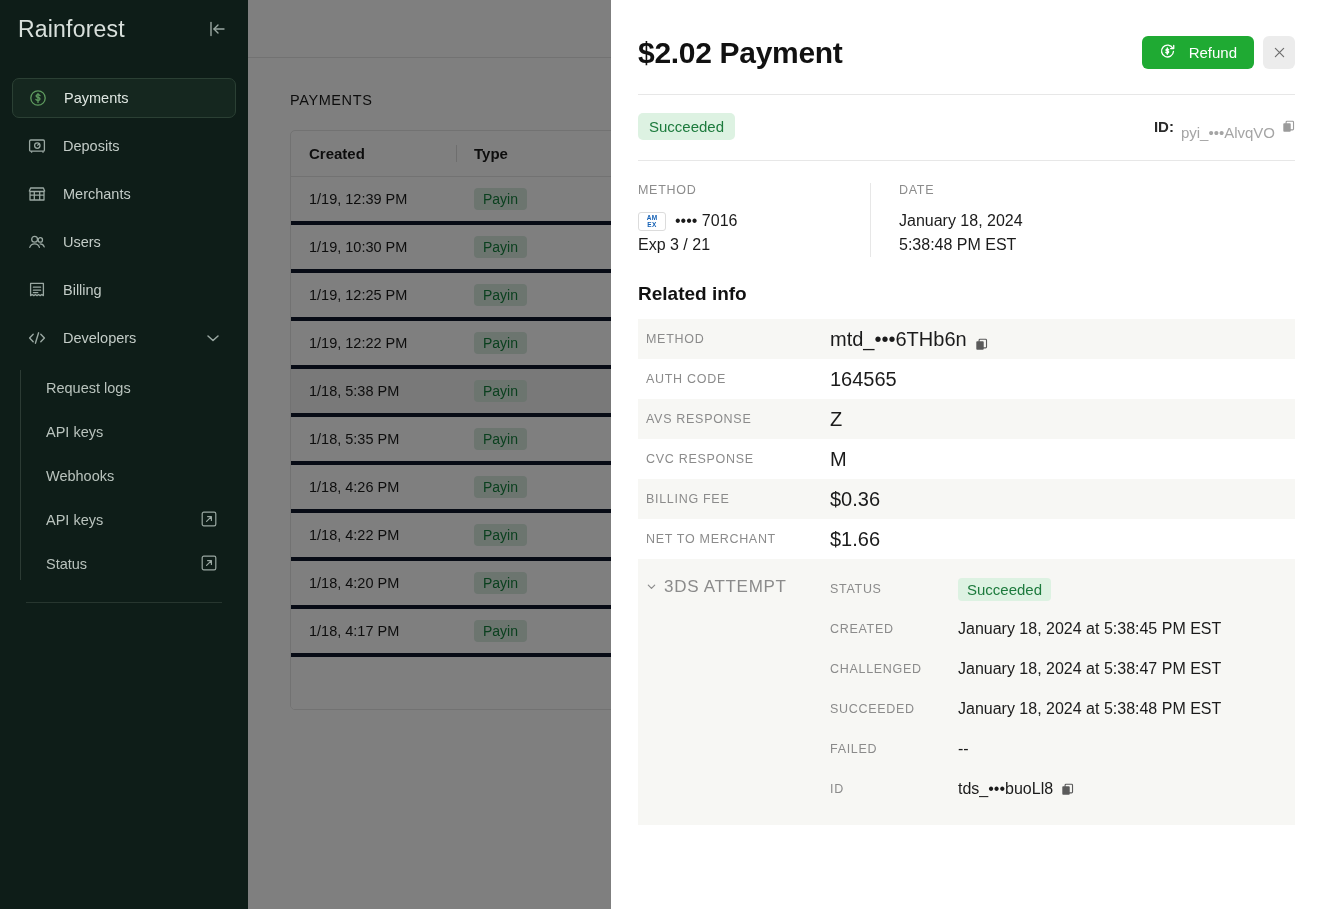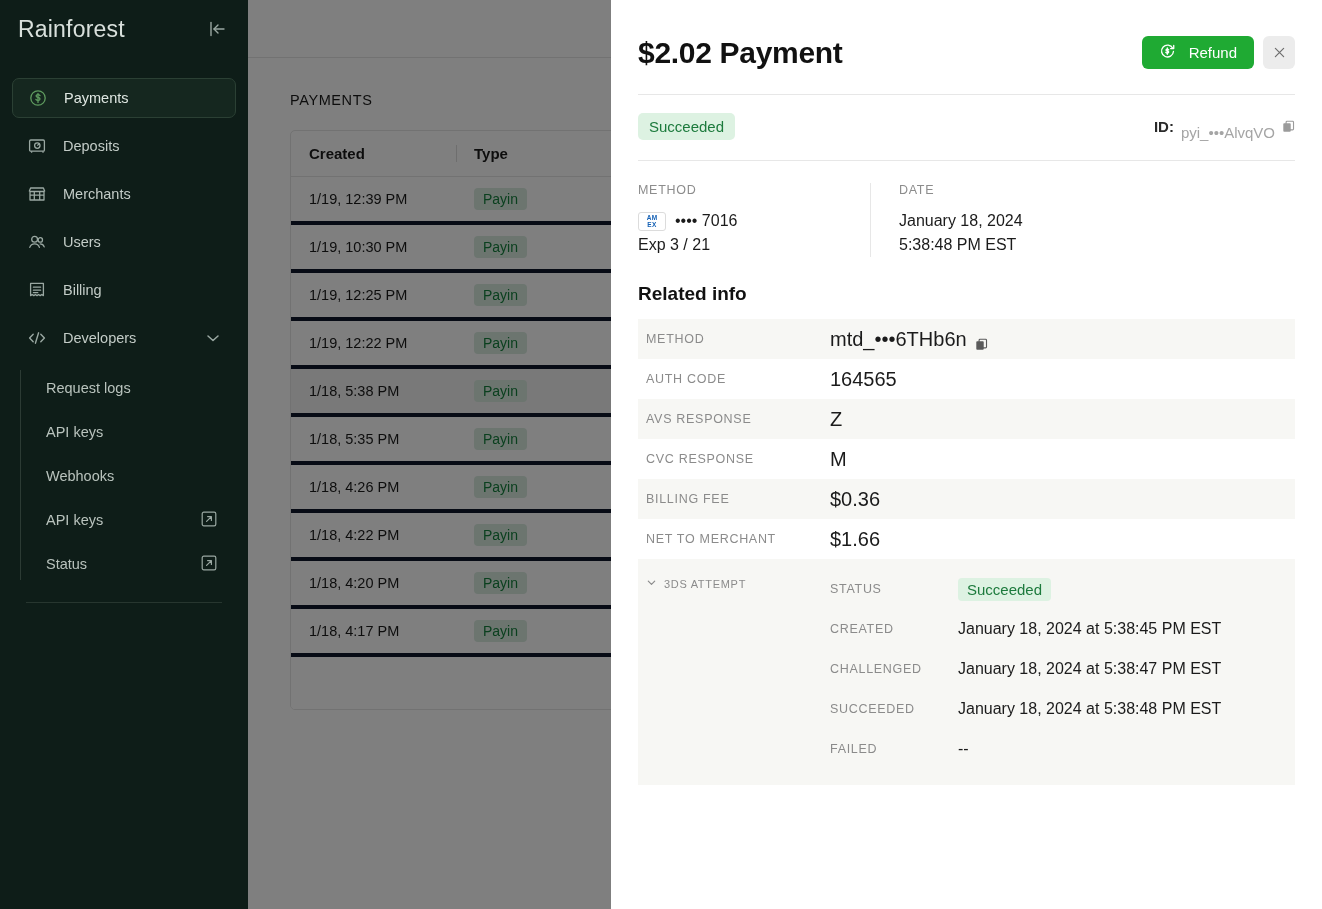--- a/index.html
+++ b/index.html
@@ -135,21 +135,21 @@
   .info-table { width:100%; }
   .info-row { display:flex; align-items:center; min-height:40px; }
   .info-row.alt { background:#f7f7f4; }
   .info-key {
     width: 192px; padding-left:8px; font-size:12.5px; color:#8b8b8b; letter-spacing:.7px;
   }
   .info-val { font-size:20px; color:#1b1b1b; display:flex; align-items:flex-end; gap:8px; }
 
   .tds-block { display:flex; background:#f7f7f4; padding: 10px 0 16px 0; }
   .tds-left { width:192px; padding-left:8px; padding-top:8px; }
-  .tds-head { display:flex; align-items:center; gap:7px; font-size:11px; color:#8b8b8b; letter-spacing:.7px; cursor:pointer; }
+  .tds-head { display:flex; align-items:center; gap:7px; font-size:17px; color:#8b8b8b; letter-spacing:.7px; cursor:pointer; }
   .tds-right { flex:1; }
   .tds-row { display:flex; align-items:center; min-height:40px; }
   .tds-key { width:128px; font-size:12.5px; color:#8b8b8b; letter-spacing:.7px; }
   .tds-val { font-size:16px; color:#1b1b1b; display:flex; align-items:center; gap:8px; }
   .tds-badge { background:#ddf2e2; color:#1c7a3c; font-size:15px; padding:3px 9px; border-radius:4px; }
 </style>
 </head>
 <body>
 
 <div id="app">
@@ -495,18 +495,30 @@
               <div class="tds-val">
                 <span>January 18, 2024 at 5:38:48 PM EST</span>
               </div>
             </div>
             <div class="tds-row">
               <div class="tds-key">FAILED</div>
               <div class="tds-val">
                 <span>--</span>
               </div>
             </div>
+            <div class="tds-row">
+              <div class="tds-key">ID</div>
+              <div class="tds-val">
+                <span>tds_•••buoLl8</span>
+                <span class="copy-ico">
+                  <svg width="13" height="13" viewBox="0 0 14 14" fill="none" stroke="#5b5b5b" stroke-width="1.2" stroke-linejoin="round">
+                    <rect x="1.4" y="3.4" width="8" height="9.2" rx="1" fill="#5b5b5b" stroke="none"></rect>
+                    <rect x="4.4" y="1.4" width="8" height="9.2" rx="1"></rect>
+                  </svg>
+                </span>
+              </div>
+            </div>
           </div>
       </div>
     </div>
   </section>
 
 </div>
 
 </body></html>

